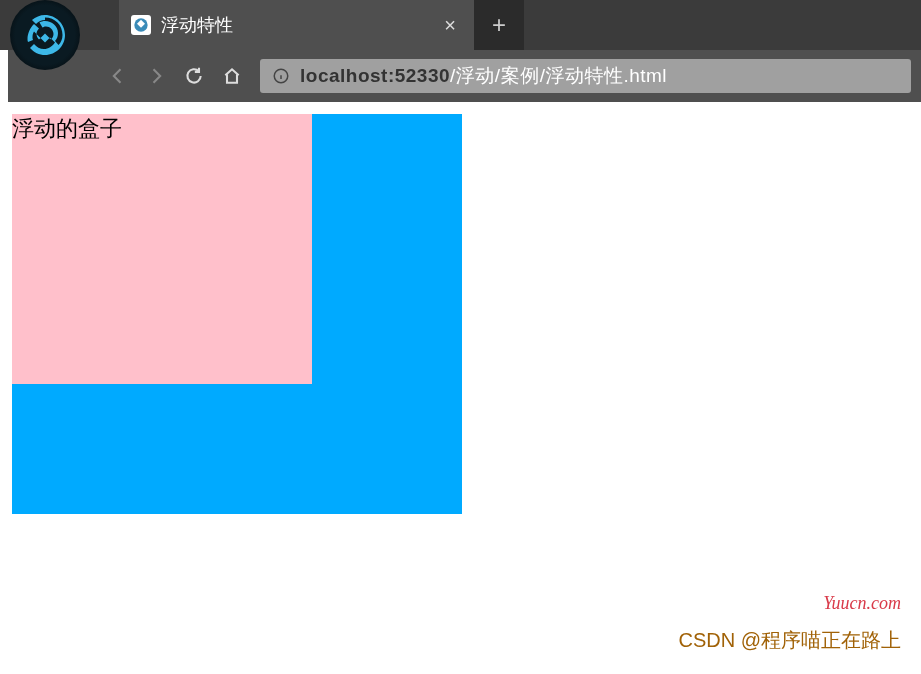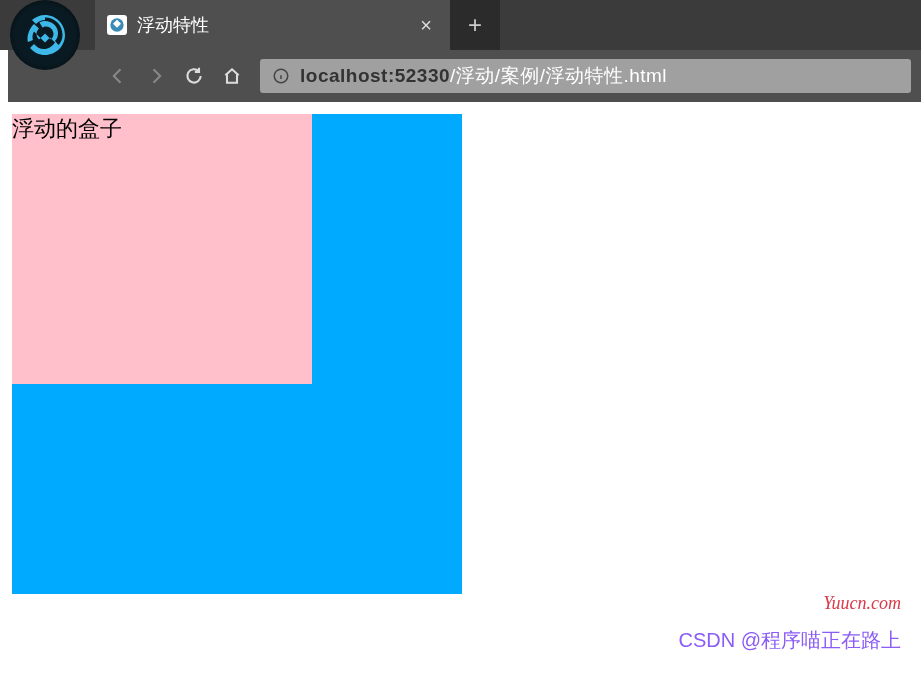--- a/index.html
+++ b/index.html
@@ -39,20 +39,21 @@
     }
     .tab {
       background: #4f4f4f;
       width: 355px;
       display: flex;
       align-items: center;
       padding: 0 12px;
       gap: 10px;
       color: #fff;
       font-size: 18px;
+      margin-left: 24px;
     }
     .tab-favicon {
       width: 20px;
       height: 20px;
       background: #fff;
       border-radius: 3px;
       display: flex;
       align-items: center;
       justify-content: center;
     }
@@ -115,21 +116,21 @@
       letter-spacing: 0.5px;
     }
     .url .proto { color: #333; font-weight: 600;}
     .page-content {
       position: relative;
       padding: 12px;
       height: calc(674px - 102px);
     }
     .standard-box {
       width: 450px;
-      height: 480px;
+      height: 400px;
       background: #00aaff;
       color: #000;
       font-size: 22px;
     }
     .float-box {
       float: left;
       width: 300px;
       height: 270px;
       background: #ffc0cb;
       color: #000;
@@ -141,21 +142,21 @@
       bottom: 60px;
       color: #d93a49;
       font-size: 18px;
       font-family: Georgia, serif;
       font-style: italic;
     }
     .watermark2 {
       position: absolute;
       right: 20px;
       bottom: 20px;
-      color: #8b5cf6;
+      color: #a16207;
       font-size: 20px;
     }
   </style>
 </head>
 <body>
 
 <div class="chrome-top">
   <div class="browser-logo">
     <svg viewBox="0 0 100 100">
       <path d="M50 15 C70 15 85 30 85 50 C85 58 82 65 77 70 L70 62 C74 58 76 52 76 46 C76 32 64 22 50 22 C46 22 42 23 39 25 L45 35 C47 34 49 33 52 33 C60 33 67 40 67 48 C67 52 65 56 62 59 L50 47 L38 59 C35 56 33 52 33 48 C33 44 35 40 38 37 L28 28 C20 36 15 47 15 58 C15 60 15 62 16 64 L26 60 C25 58 25 56 25 54 C25 50 26 46 28 43 L40 55 L50 65 L60 55 L70 65 C64 73 57 78 48 78 C40 78 33 74 28 68 L20 76 C28 85 38 90 50 90 C72 90 90 72 90 50 C90 28 72 10 50 10 C40 10 31 14 24 20 L32 28 C37 23 43 20 50 20 Z" fill="#3db8e8"></path>

